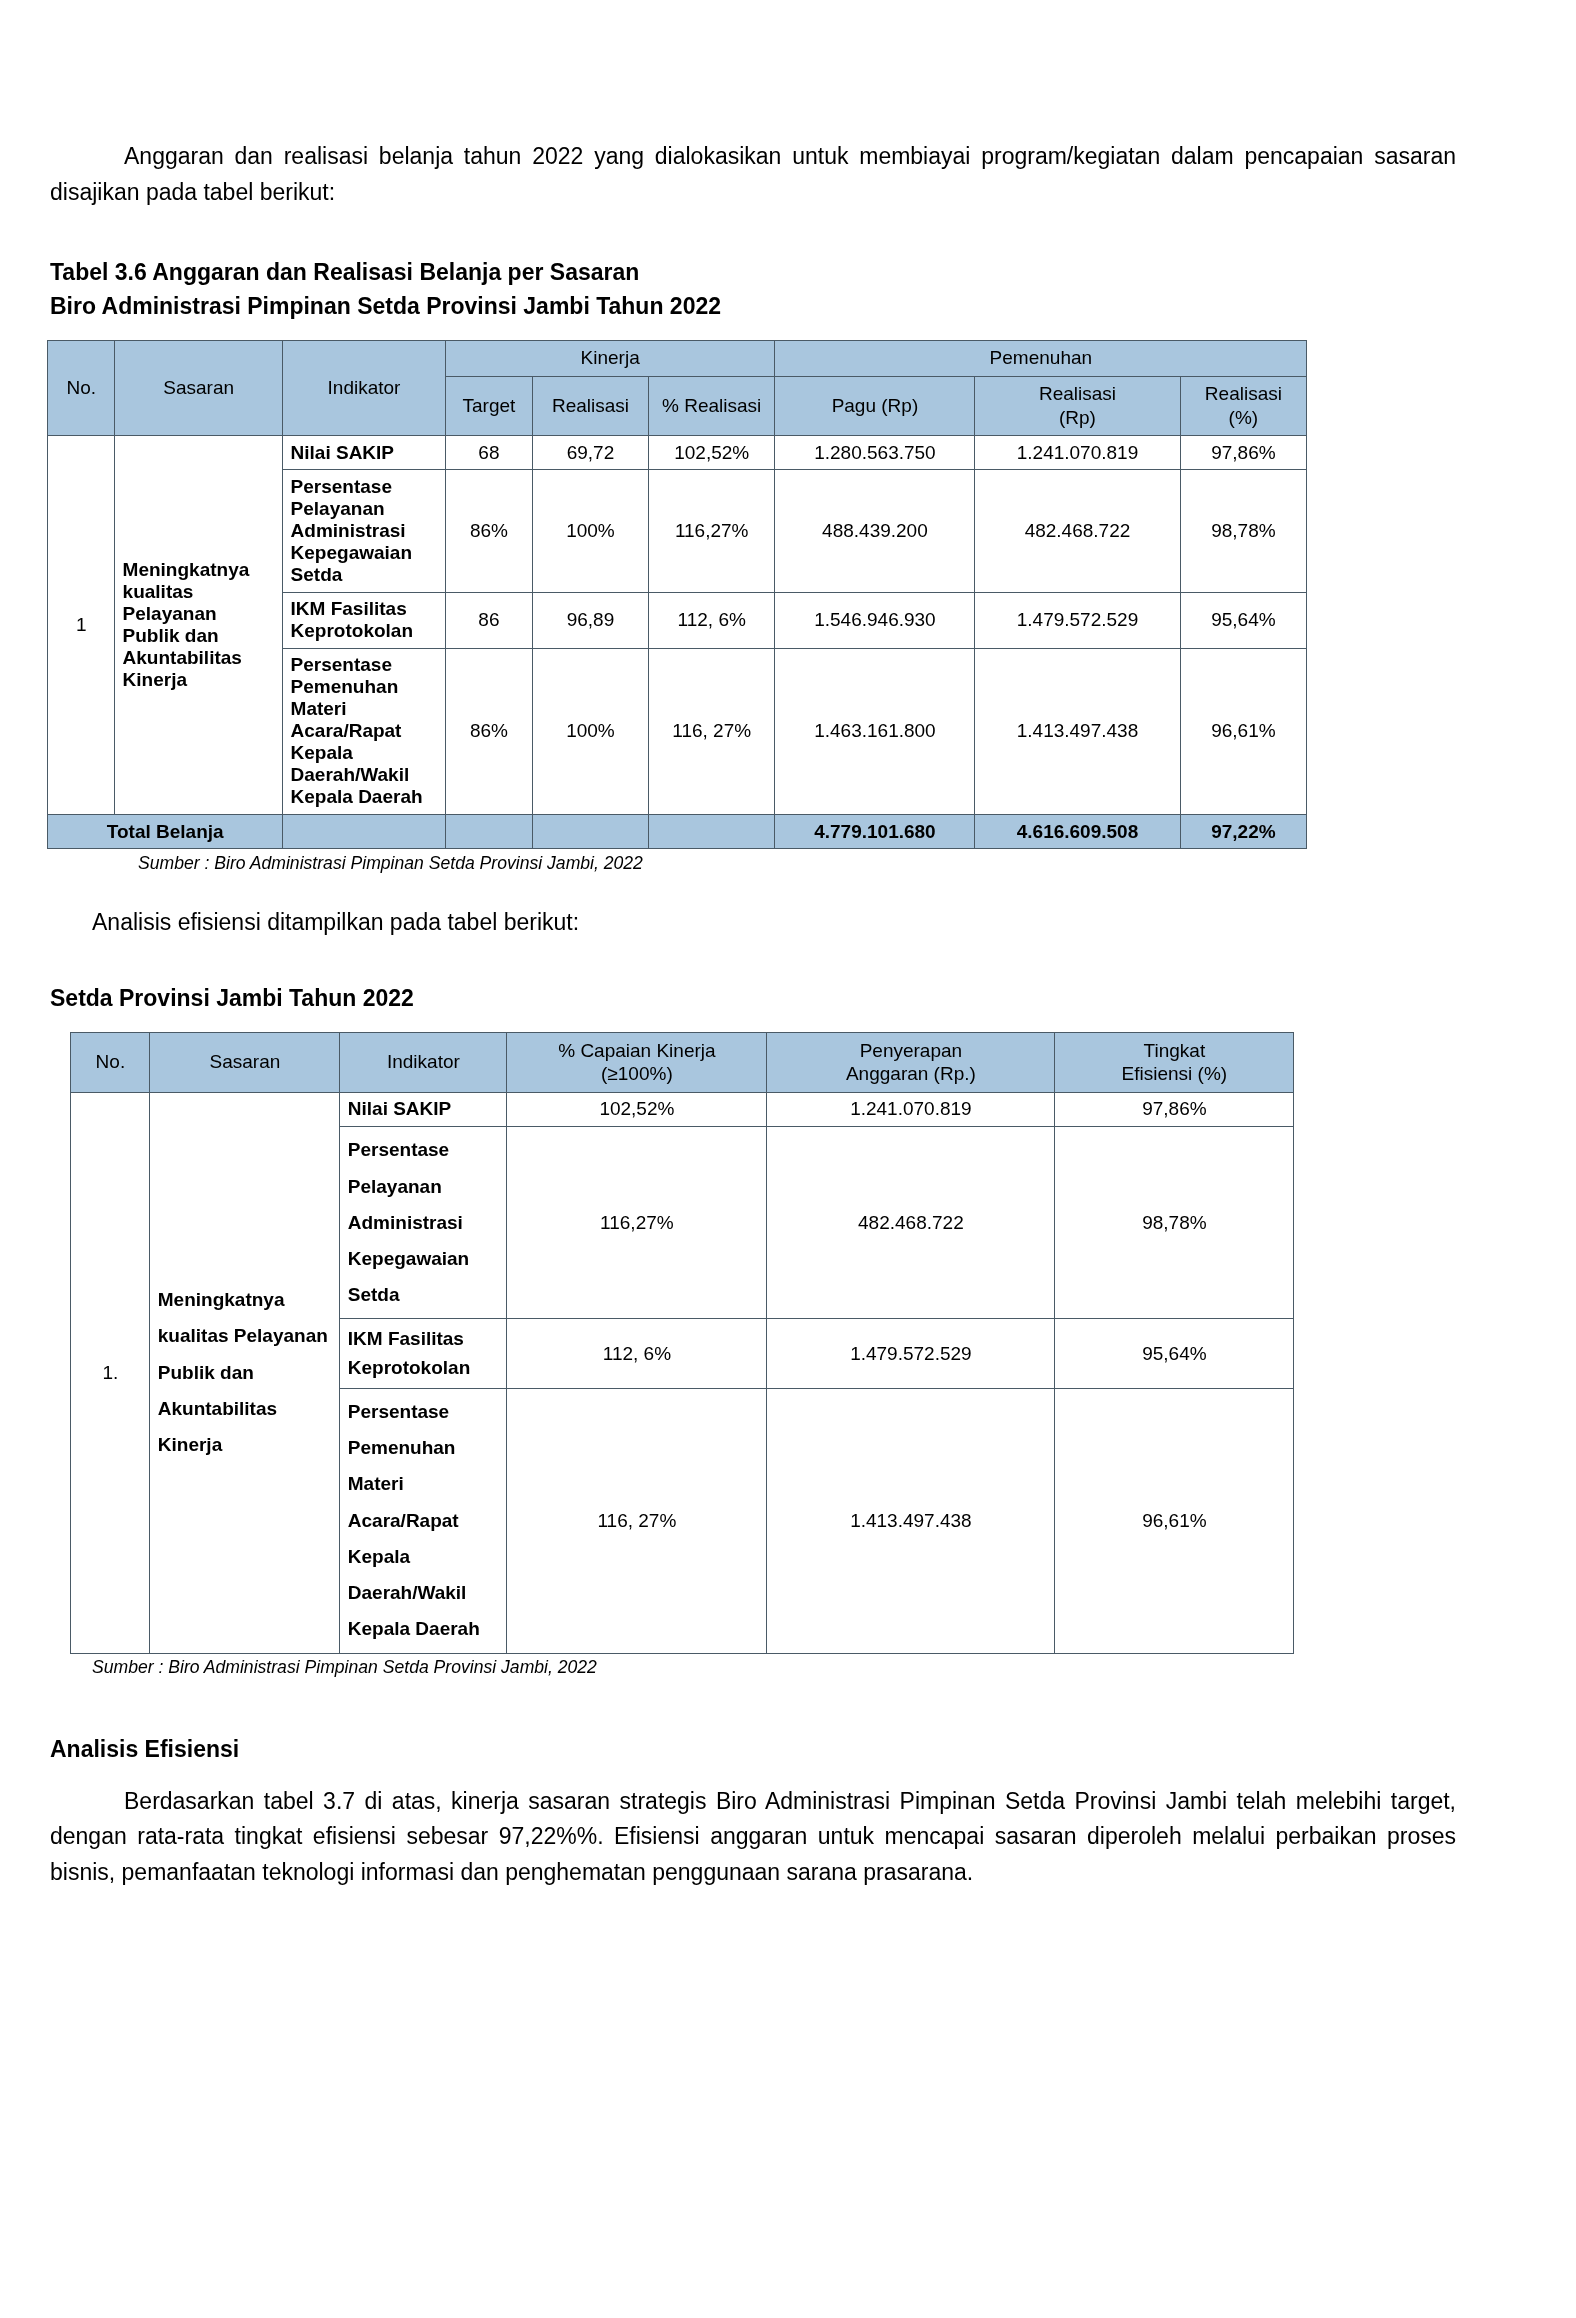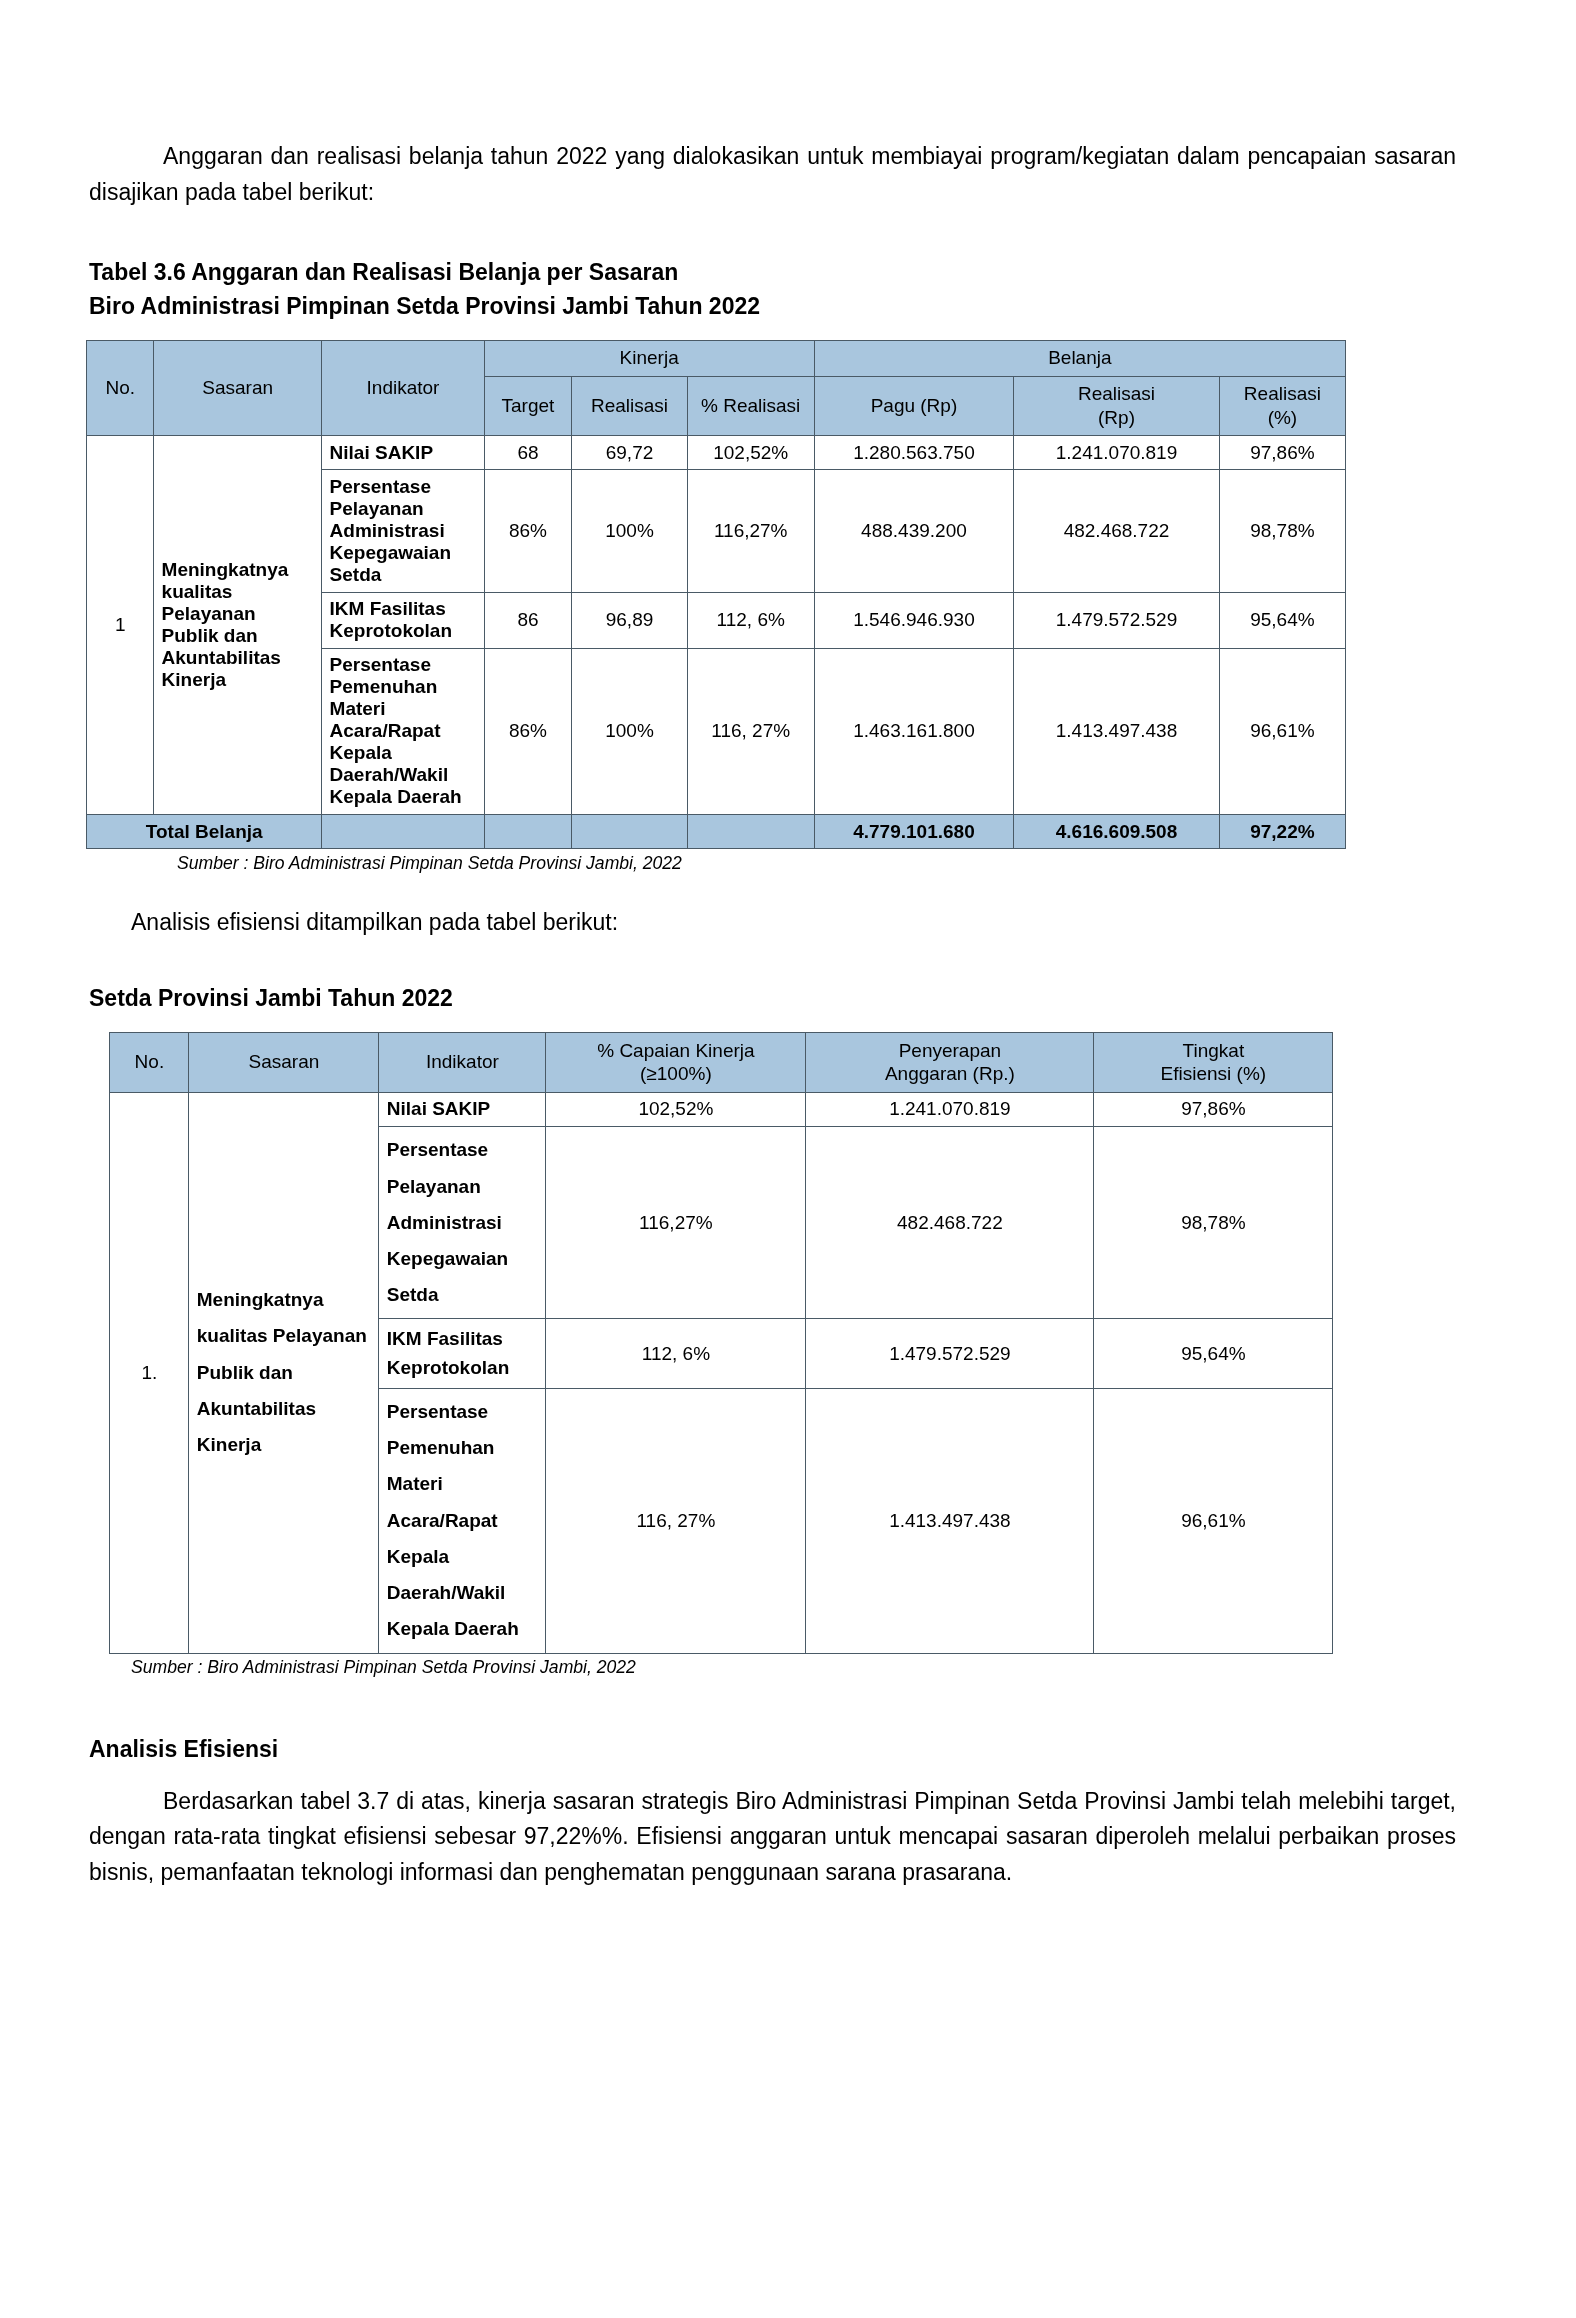--- a/index.html
+++ b/index.html
@@ -12,21 +12,21 @@
     height: 2319px;
     font-family: "Liberation Sans", sans-serif;
     color: #000000;
     position: relative;
   }
   .page {
     position: relative;
     width: 1577px;
     height: 2319px;
     box-sizing: border-box;
-    padding: 139px 121px 111px 89px;
+    padding: 139px 121px 111px 50px;
   }
   p.para {
     font-size: 23px;
     line-height: 1.55;
     text-align: justify;
     margin: 0 0 9.3px 0;
   }
   p.indent {
     text-indent: 74px;
   }
@@ -102,21 +102,21 @@
       <col style="width:188px">
       <col style="width:193px">
       <col style="width:119px">
     </colgroup>
     <thead>
       <tr>
         <th class="hdr" rowspan="2">No.</th>
         <th class="hdr" rowspan="2">Sasaran</th>
         <th class="hdr" rowspan="2">Indikator</th>
         <th class="hdr" colspan="3">Kinerja</th>
-        <th class="hdr" colspan="3">Belanja</th>
+        <th class="hdr" colspan="3">Pemenuhan</th>
       </tr>
       <tr>
         <th class="hdr">Target</th>
         <th class="hdr">Realisasi</th>
         <th class="hdr">% Realisasi</th>
         <th class="hdr">Pagu (Rp)</th>
         <th class="hdr">
           <div>Realisasi</div>
           <div>(Rp)</div>
         </th>

